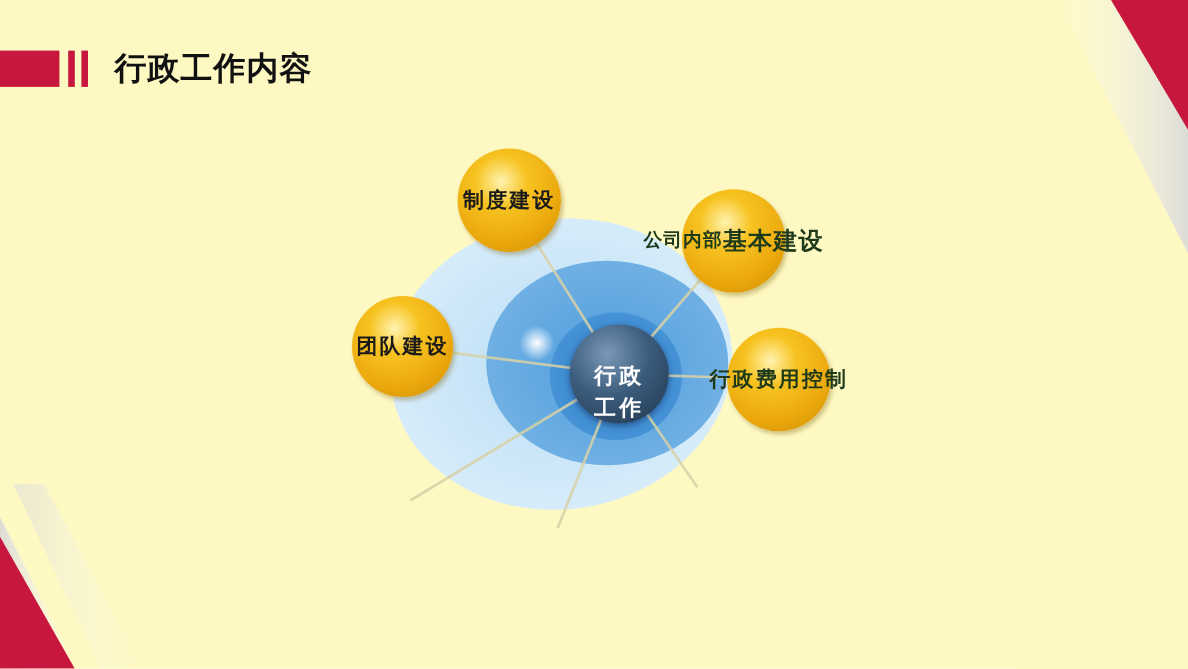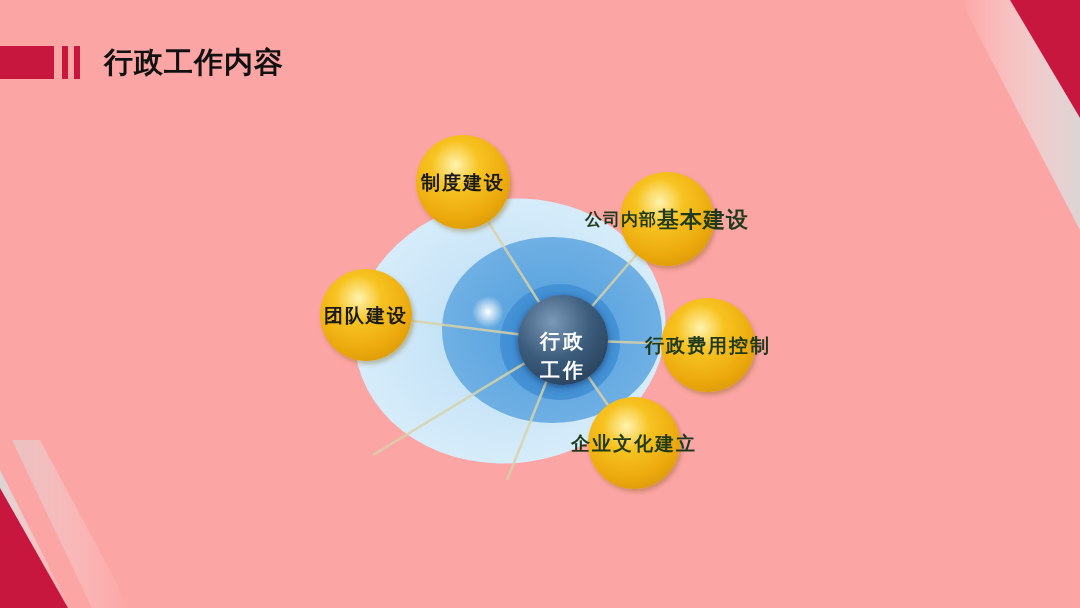--- a/index.html
+++ b/index.html
@@ -1,18 +1,18 @@
 <!DOCTYPE html>
 <html><head>
 <meta charset="utf-8">
 <style>
   html,body{margin:0;padding:0;}
   body{width:1080px;height:608px;overflow:hidden;background:#ffffff;position:relative;
        font-family:"DejaVu Sans","Liberation Sans",sans-serif;}
-  .slide{position:absolute;left:0;top:0;width:1080px;height:608px;background:#fca5a5;overflow:hidden;}
+  .slide{position:absolute;left:0;top:0;width:1080px;height:608px;background:#fef9c3;overflow:hidden;}
   .deco{position:absolute;left:0;top:0;}
   .title-bar{position:absolute;left:0;top:46px;width:54px;height:33px;background:#c8173f;}
   .title-stripe{position:absolute;top:46px;width:6px;height:33px;background:#c8173f;}
   .page-title{position:absolute;left:104px;top:42px;font-size:29px;font-weight:bold;color:#111;
        letter-spacing:1px;font-family:"DejaVu Sans","Liberation Sans",sans-serif;line-height:40px;}
   .diagram{position:absolute;left:0;top:0;width:1080px;height:608px;}
   .bubble{position:absolute;border-radius:50%;
      background:radial-gradient(circle at 42% 32%, #fff3b0 0%, #f7c321 28%, #eba80c 65%, #c88a05 100%);
      box-shadow:2px 3px 4px rgba(120,90,0,0.35);
      display:flex;flex-direction:row;align-items:center;justify-content:center;}
@@ -106,24 +106,20 @@
     <div class="bubble" style="left:620px;top:172px;width:94px;height:94px;">
       <div class="line" style="font-size:17px;letter-spacing:1px;">公司内部</div>
       <div class="line" style="font-size:22px;letter-spacing:1px;">基本建设</div>
     </div>
 
     <div class="bubble" style="left:661px;top:298px;width:94px;height:94px;">
       <div class="line">行政费</div>
       <div class="line">用控制</div>
     </div>
 
-    <div class="bubble" style="left:588px;top:397px;width:92px;height:92px;">
-      <div class="line">企业文</div>
-      <div class="line">化建立</div>
-    </div>
 
 
 
     <div class="bubble black" style="left:320px;top:269px;width:92px;height:92px;">
       <div class="line">团队</div>
       <div class="line">建设</div>
     </div>
   </div>
 
 </div>

